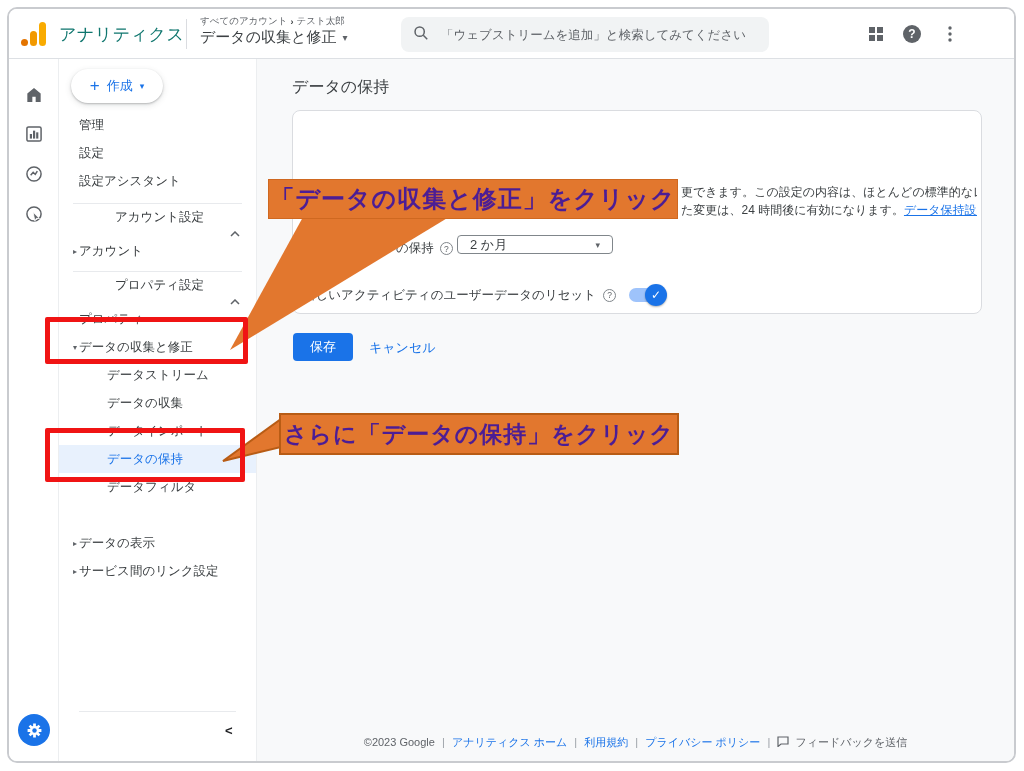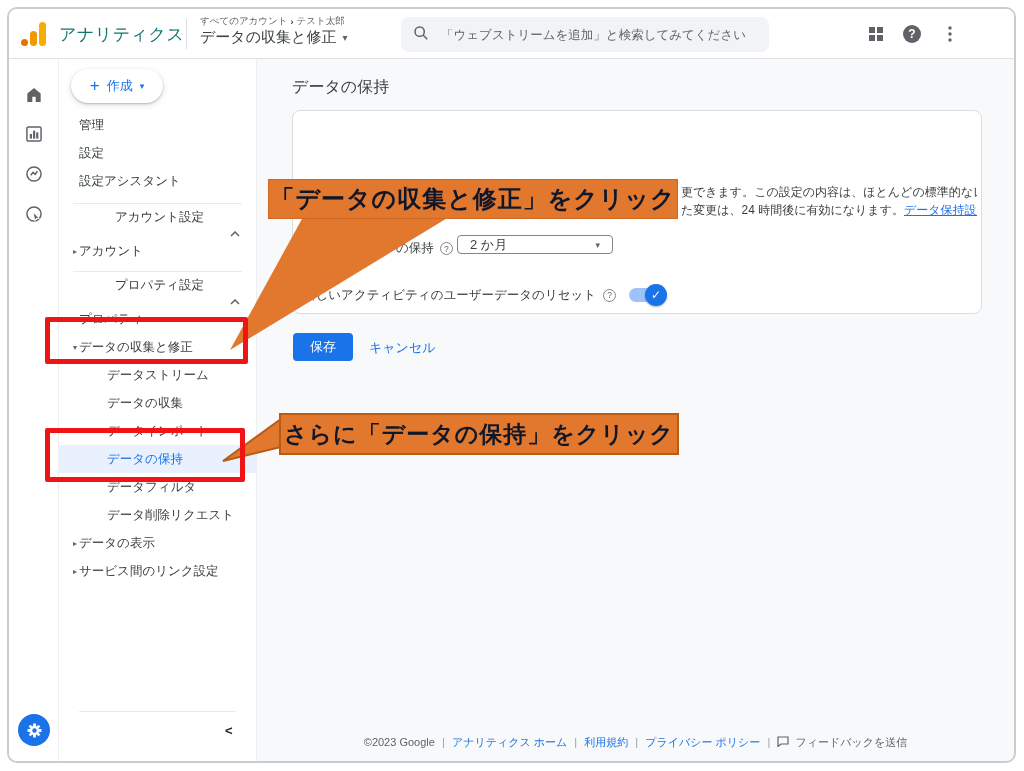--- a/index.html
+++ b/index.html
@@ -62,21 +62,21 @@
   .toggle .knob { position: absolute; right: -2px; top: 0; width: 22px; height: 22px; border-radius: 50%; background: #1a73e8; color: #fff; font-size: 12px; display: flex; align-items: center; justify-content: center; box-shadow: 0 1px 2px rgba(0,0,0,.3); }
   .save-btn { position: absolute; left: 36px; top: 274px; width: 60px; height: 28px; background: #1a73e8; color: #fff; border: none; border-radius: 4px; font-size: 13px; font-family: inherit; display: flex; align-items: center; justify-content: center; cursor: pointer; }
   .cancel-link { position: absolute; left: 112px; top: 280px; font-size: 13px; color: #1a73e8; cursor: pointer; }
   .footer { position: absolute; left: 0; right: 0; top: 676px; text-align: center; font-size: 11px; color: #5f6368; }
   .footer .flink { color: #1a73e8; cursor: pointer; }
   .footer .fsep { color: #9aa0a6; margin: 0 4px; }
   .footer .fb-icon { display: inline-block; vertical-align: -1px; margin-right: 3px; }
 
   
   .anno-svg { position: absolute; left: 0; top: 0; width: 100%; height: 100%; z-index: 20; pointer-events: none; }
-  .callout { position: absolute; z-index: 21; background: #e2772e; color: #0f172a; display: flex; align-items: center; justify-content: center; font-weight: 600; letter-spacing: 1px; }
+  .callout { position: absolute; z-index: 21; background: #e2772e; color: #4c1d95; display: flex; align-items: center; justify-content: center; font-weight: 600; letter-spacing: 1px; }
   .callout1 { left: 259px; top: 170px; width: 410px; height: 40px; font-size: 24px; border: 1px solid #cf6820; }
   .callout2 { left: 270px; top: 404px; width: 400px; height: 42px; font-size: 23px; border: 2px solid #b85c15; }
   .redbox { position: absolute; border: 5px solid #f01414; border-radius: 2px; z-index: 22; pointer-events: none; }
   .redbox1 { left: 36px; top: 308px; width: 203px; height: 47px; }
   .redbox2 { left: 36px; top: 419px; width: 200px; height: 54px; }
 </style>
 </head>
 <body>
 
 <div class="stage">
@@ -221,23 +221,20 @@
           <span>データの収集</span>
         </div>
       <div class="side-row lv2" style="top:358px;">
           <span>データインポート</span>
         </div>
       <div class="side-row lv2 active-row" style="top:386px;">
           <span>データの保持</span>
         </div>
       <div class="side-row lv2" style="top:414px;">
           <span>データフィルタ</span>
-        </div>
-      <div class="side-row lv2" style="top:442px;">
-          <span>データ削除リクエスト</span>
         </div>
       <div class="side-row" style="top:470px;">
         <span class="arrow">▸</span>
         <span>データの表示</span>
       </div>
       <div class="side-row" style="top:498px;">
         <span class="arrow">▸</span>
         <span>サービス間のリンク設定</span>
       </div>
 

